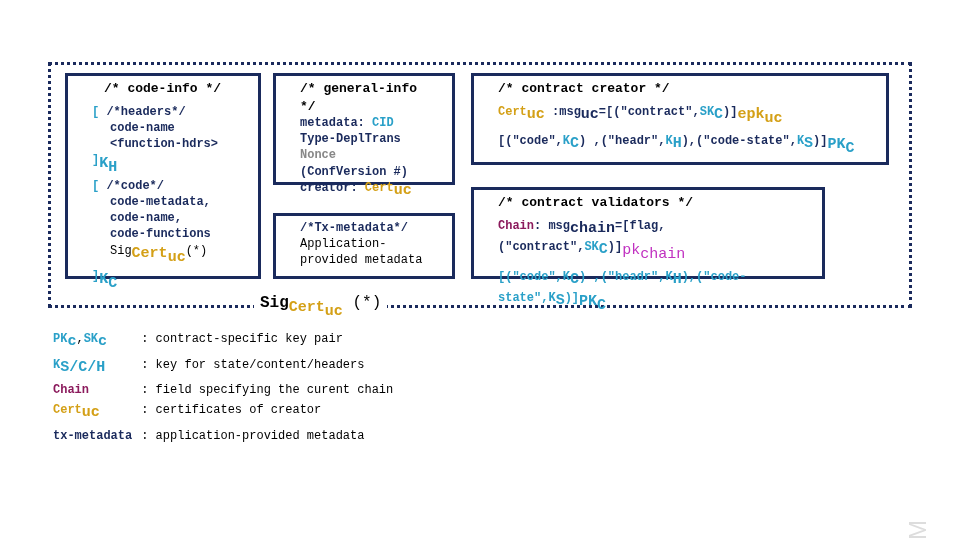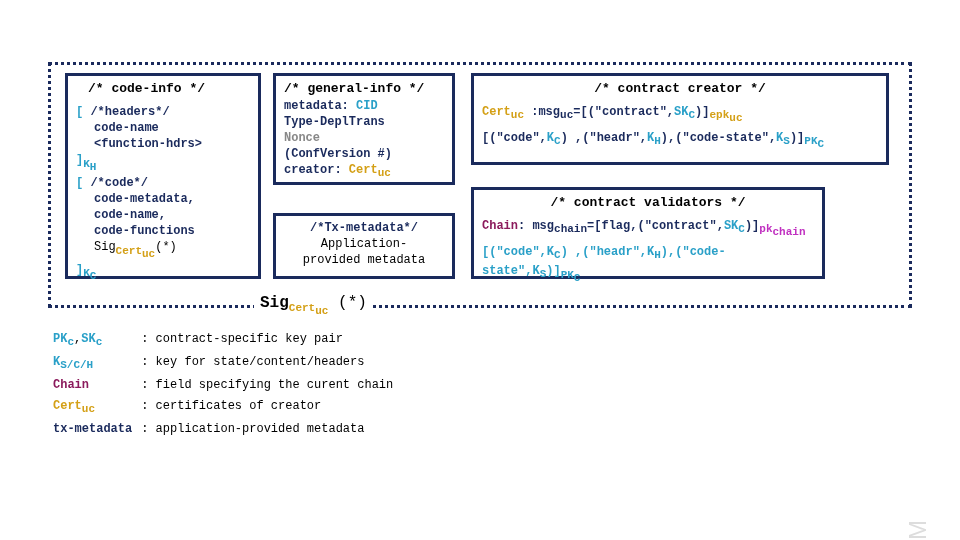--- a/index.html
+++ b/index.html
@@ -1,31 +1,31 @@
 <!DOCTYPE html>
 <html><head>
 <meta charset="utf-8">
 <style>
 body{margin:0;padding:0;background:#fff;font-family:"Courier New",monospace;width:960px;height:540px;position:relative}
 .outer{position:absolute;left:48px;top:62px;width:864px;height:246px;border:3px dotted #1a2a5c;padding:6px;box-sizing:border-box}
-.box{position:absolute;border:3px solid #1a2a5c;background:#fff;box-sizing:border-box;padding:4px 8px;font-size:12px;line-height:1.35}
+.box{position:absolute;border:3px solid #1a2a5c;background:#fff;box-sizing:border-box;padding:4px 24px;font-size:12px;line-height:1.35}
 .box1{left:14px;top:8px;width:196px;height:206px}
 .box2{left:222px;top:8px;width:182px;height:112px}
 .box3{left:222px;top:148px;width:182px;height:66px}
 .box4{left:420px;top:8px;width:418px;height:92px}
 .box5{left:420px;top:122px;width:354px;height:92px}
-.hdr{font-weight:bold;text-align:center;font-size:13px;color:#000}
+.hdr{font-weight:bold;text-align:left;font-size:13px;color:#000}
 .hdrl{font-weight:bold;color:#000;font-size:13px}
 .navy{color:#1a2a5c;font-weight:bold}
 .gray{color:#888;font-weight:bold}
 .amb{color:#d4a017;font-weight:bold}
 .cyan{color:#2aa0c8;font-weight:bold}
 .mar{color:#8b1a5c;font-weight:bold}
-.mag{color:#c030c0;font-weight:bold}
-.sub{font-size:11px;vertical-align:sub}
+.mag{color:#c030c0;font-weight:normal}
+.sub{font-size:15px;vertical-align:sub}
 .siglabel{position:absolute;left:254px;top:294px;font-size:16px;background:#fff;padding:0 6px}
 .legend{position:absolute;left:50px;top:328px;font-size:12px;line-height:1.35}
 .legend td{vertical-align:top;padding-right:6px}
 .mono{font-family:"Courier New",monospace}
 .watermark{position:absolute;right:28px;bottom:22px;color:#ddd;font-family:Arial,sans-serif;font-size:24px;letter-spacing:2px;transform:rotate(-90deg);transform-origin:right bottom}
 </style>
 </head>
 <body>
 
 <div class="outer">
@@ -47,21 +47,21 @@
 
   <div class="box box2">
     <div class="hdrl">/* general-info */</div>
     <div><span class="navy">metadata: </span><span class="cyan">CID</span></div>
     <div class="navy">Type-DeplTrans</div>
     <div class="gray">Nonce</div>
     <div class="navy">(ConfVersion #)</div>
     <div><span class="navy">creator: </span><span class="amb"><span>Cert</span><span class="sub">uc</span></span></div>
   </div>
 
-  <div class="box box3" style="text-align:center">
+  <div class="box box3" style="">
     <div class="navy" style="font-weight:bold">/*Tx-metadata*/</div>
     <div>Application-</div>
     <div>provided metadata</div>
   </div>
 
   <div class="box box4">
     <div class="hdr">/* contract creator */</div>
     <div style="height:6px"></div>
     <div>
       <span class="amb"><span>Cert</span><span class="sub">uc</span></span><span class="navy"> :msg</span><span class="sub navy">uc</span><span class="navy">=[("contract",</span><span class="cyan"><span>SK</span><span class="sub">C</span></span><span class="navy">)]</span><span class="amb sub"><span>epk</span><span class="sub">uc</span></span>

